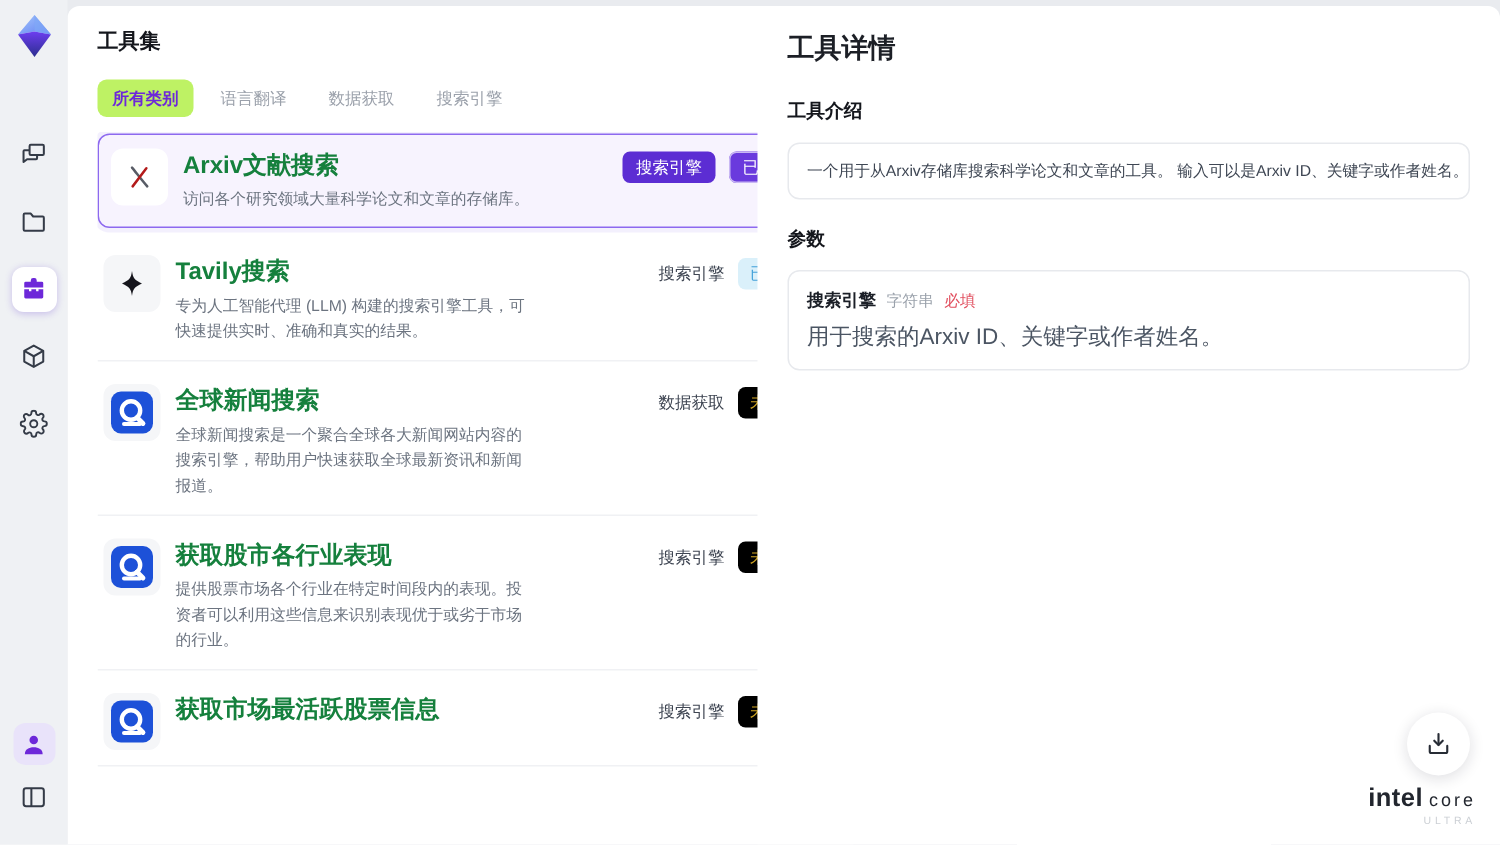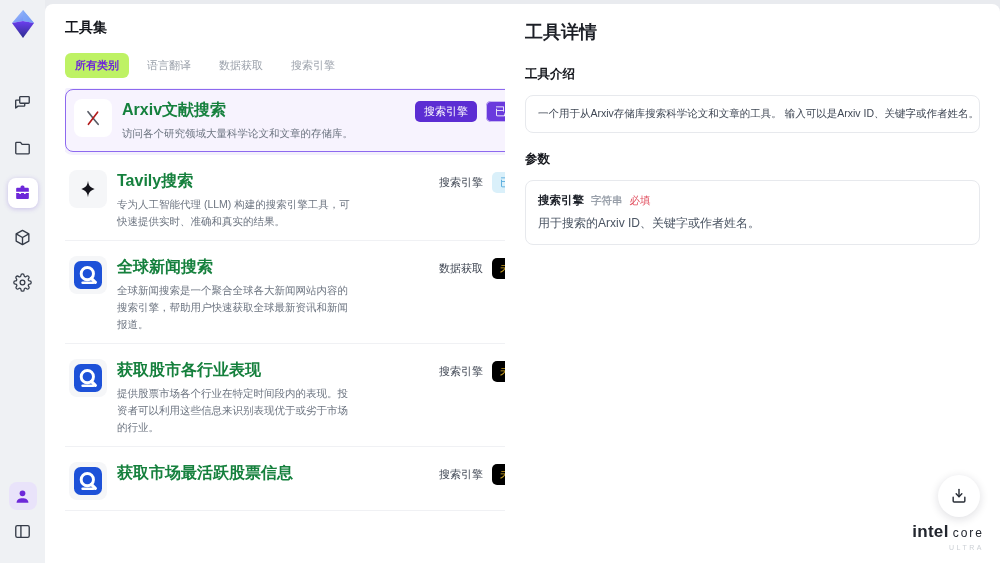--- a/index.html
+++ b/index.html
@@ -56,23 +56,23 @@
   .sb-down { position:absolute; bottom:0; left:1px; width:0; height:0; border-left:4px solid transparent; border-right:4px solid transparent; border-top:5px solid #a9aeb6; cursor:pointer; }
   .sb-thumb { position:absolute; top:12px; left:1px; width:7px; height:102px; background:#c7cbd1; border-radius:4px; cursor:grab; }
 
   
   .details-title { font-size:18px; font-weight:bold; margin-bottom:22px; }
   .section-heading { font-size:12.5px; font-weight:bold; margin-bottom:12px; color:#14161c; }
   .intro-box { border:1px solid #e7e9ed; border-radius:8px; padding:11px 12px; font-size:10.5px; color:#3f4754; white-space:nowrap; overflow:hidden; margin-bottom:18px; }
   .param-box { border:1px solid #e7e9ed; border-radius:8px; padding:12px; }
   .param-head { display:flex; align-items:baseline; gap:7px; margin-bottom:7px; }
   .param-name { font-size:11.5px; font-weight:bold; color:#1b1f27; }
-  .param-type { font-size:10.5px; color:#9aa1ab;font-weight:bold; }
+  .param-type { font-size:10.5px; color:#9aa1ab; }
   .param-req { font-size:10.5px; color:#e14e5e; }
-  .param-desc { font-size:12px; color:#4b5563; }
+  .param-desc { font-size:15px; color:#4b5563; }
 
   
   .download-fab { position:absolute; right:20px; bottom:46px; width:42px; height:42px; border-radius:50%; background:#fff; border:none; box-shadow:0 2px 10px rgba(20,24,40,.14); display:flex; align-items:center; justify-content:center; cursor:pointer; z-index:6; }
   .brand { position:absolute; right:16px; bottom:12px; z-index:6; text-align:right; }
   .brand-line { display:flex; align-items:baseline; gap:4px; justify-content:flex-end; color:#22262e; }
   .brand-primary { font-size:17px; font-weight:bold; letter-spacing:.3px; }
   .brand-secondary { font-size:12px; letter-spacing:2px; font-weight:500; }
   .brand-sub { font-size:7px; letter-spacing:2.5px; color:#ccd0d5; margin-top:2px; }
 </style>
 </head>

